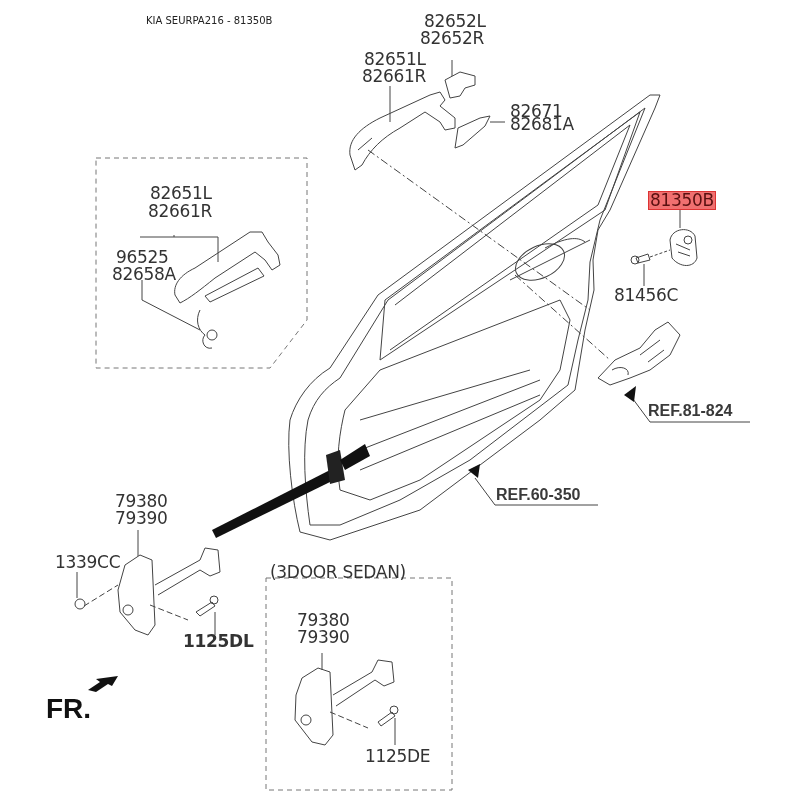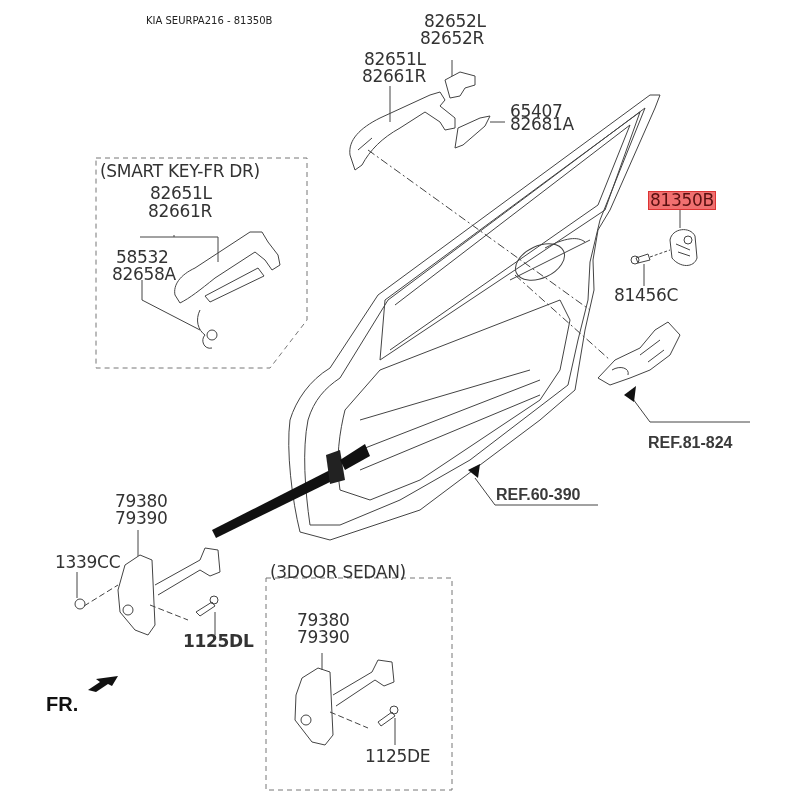--- a/index.html
+++ b/index.html
@@ -2,21 +2,21 @@
 <html><head>
 <meta charset="utf-8">
 <style>
   html, body { margin:0; padding:0; background:#ffffff; }
   body { width:800px; height:800px; position:relative; overflow:hidden; font-family:"DejaVu Sans", sans-serif; }
   #stage { position:absolute; left:0; top:0; width:800px; height:800px; }
   .lbl { position:absolute; font-family:"DejaVu Sans", sans-serif; color:#333; font-size:17px; line-height:17px; white-space:nowrap; letter-spacing:-0.3px; }
   .title { position:absolute; left:146px; top:15px; font-size:10px; color:#222; font-family:"DejaVu Sans", sans-serif; }
   .ref { font-weight:bold; font-size:16px; color:#3a3a3a; font-family:"Liberation Sans", sans-serif; letter-spacing:0; }
   .hl { background:#f07070; border:1px solid #d33; color:#5a1010; padding:0 1px;text-align:center; }
-  .fr { position:absolute; left:46px; top:693px; font-size:20px; font-weight:bold; font-family:"Liberation Sans", sans-serif; color:#111; }
+  .fr { position:absolute; left:46px; top:693px; font-size:28px; font-weight:bold; font-family:"Liberation Sans", sans-serif; color:#111; }
 </style>
 </head>
 <body>
 
 <div id="stage">
 
 <svg width="800" height="800" viewBox="0 0 800 800" style="position:absolute;left:0;top:0">
   <g fill="none" stroke="#444" stroke-width="1">
 
     <path d="M300,532 C292,500 286,450 290,420 C296,400 310,380 330,368 L378,295 L650,95 L660,95 L655,108 L610,210 L598,230 L593,260 L594,290 L585,330 L575,390 L540,420 L480,465 L460,480 L420,510 L360,530 L330,540 Z"></path>
@@ -104,43 +104,42 @@
   <path d="M624,395 L636,386 L634,402 Z" fill="#111"></path>
   <path d="M468,470 L480,464 L478,478 Z" fill="#111"></path>
   <path d="M88,690 L100,682 L96,679 L118,676 L112,686 L108,684 L96,692 Z" fill="#111"></path>
 
   <path d="M96,158 L307,158 L307,320 L270,368 L96,368 Z" fill="none" stroke="#777" stroke-width="1" stroke-dasharray="5 4"></path>
   <path d="M266,578 L452,578 L452,790 L266,790 Z" fill="none" stroke="#777" stroke-width="1" stroke-dasharray="5 4"></path>
 </svg>
 
 <div class="title">KIA SEURPA216 - 81350B</div>
 
-<div class="lbl" style="left:100px;top:163px;">(SMART KEY-FR DR)</div>
 <div class="lbl" style="left:270px;top:564px;">(3DOOR SEDAN)</div>
 
 <div class="lbl" style="left:424px;top:13px;">82652L</div>
 <div class="lbl" style="left:420px;top:30px;">82652R</div>
 
 <div class="lbl" style="left:364px;top:51px;">82651L</div>
 <div class="lbl" style="left:362px;top:68px;">82661R</div>
 
-<div class="lbl" style="left:510px;top:103px;">65407</div>
+<div class="lbl" style="left:510px;top:103px;">82671</div>
 <div class="lbl" style="left:510px;top:116px;">82681A</div>
 
 <div class="lbl" style="left:150px;top:185px;">82651L</div>
 <div class="lbl" style="left:148px;top:203px;">82661R</div>
 
-<div class="lbl" style="left:116px;top:249px;">58532</div>
+<div class="lbl" style="left:116px;top:249px;">96525</div>
 <div class="lbl" style="left:112px;top:266px;">82658A</div>
 
 <div class="lbl hl" style="left:648px;top:191px;">81350B</div>
 <div class="lbl" style="left:614px;top:287px;">81456C</div>
 
-<div class="lbl ref" style="left:648px;top:402px;margin-top:32px;">REF.81-824</div>
-<div class="lbl ref" style="left:496px;top:486px;">REF.60-390</div>
+<div class="lbl ref" style="left:648px;top:402px;">REF.81-824</div>
+<div class="lbl ref" style="left:496px;top:486px;">REF.60-350</div>
 
 <div class="lbl" style="left:115px;top:493px;">79380</div>
 <div class="lbl" style="left:115px;top:510px;">79390</div>
 
 <div class="lbl" style="left:55px;top:554px;">1339CC</div>
 <div class="lbl" style="left:183px;top:633px;font-weight:bold;">1125DL</div>
 
 <div class="lbl" style="left:297px;top:612px;">79380</div>
 <div class="lbl" style="left:297px;top:629px;">79390</div>
 

